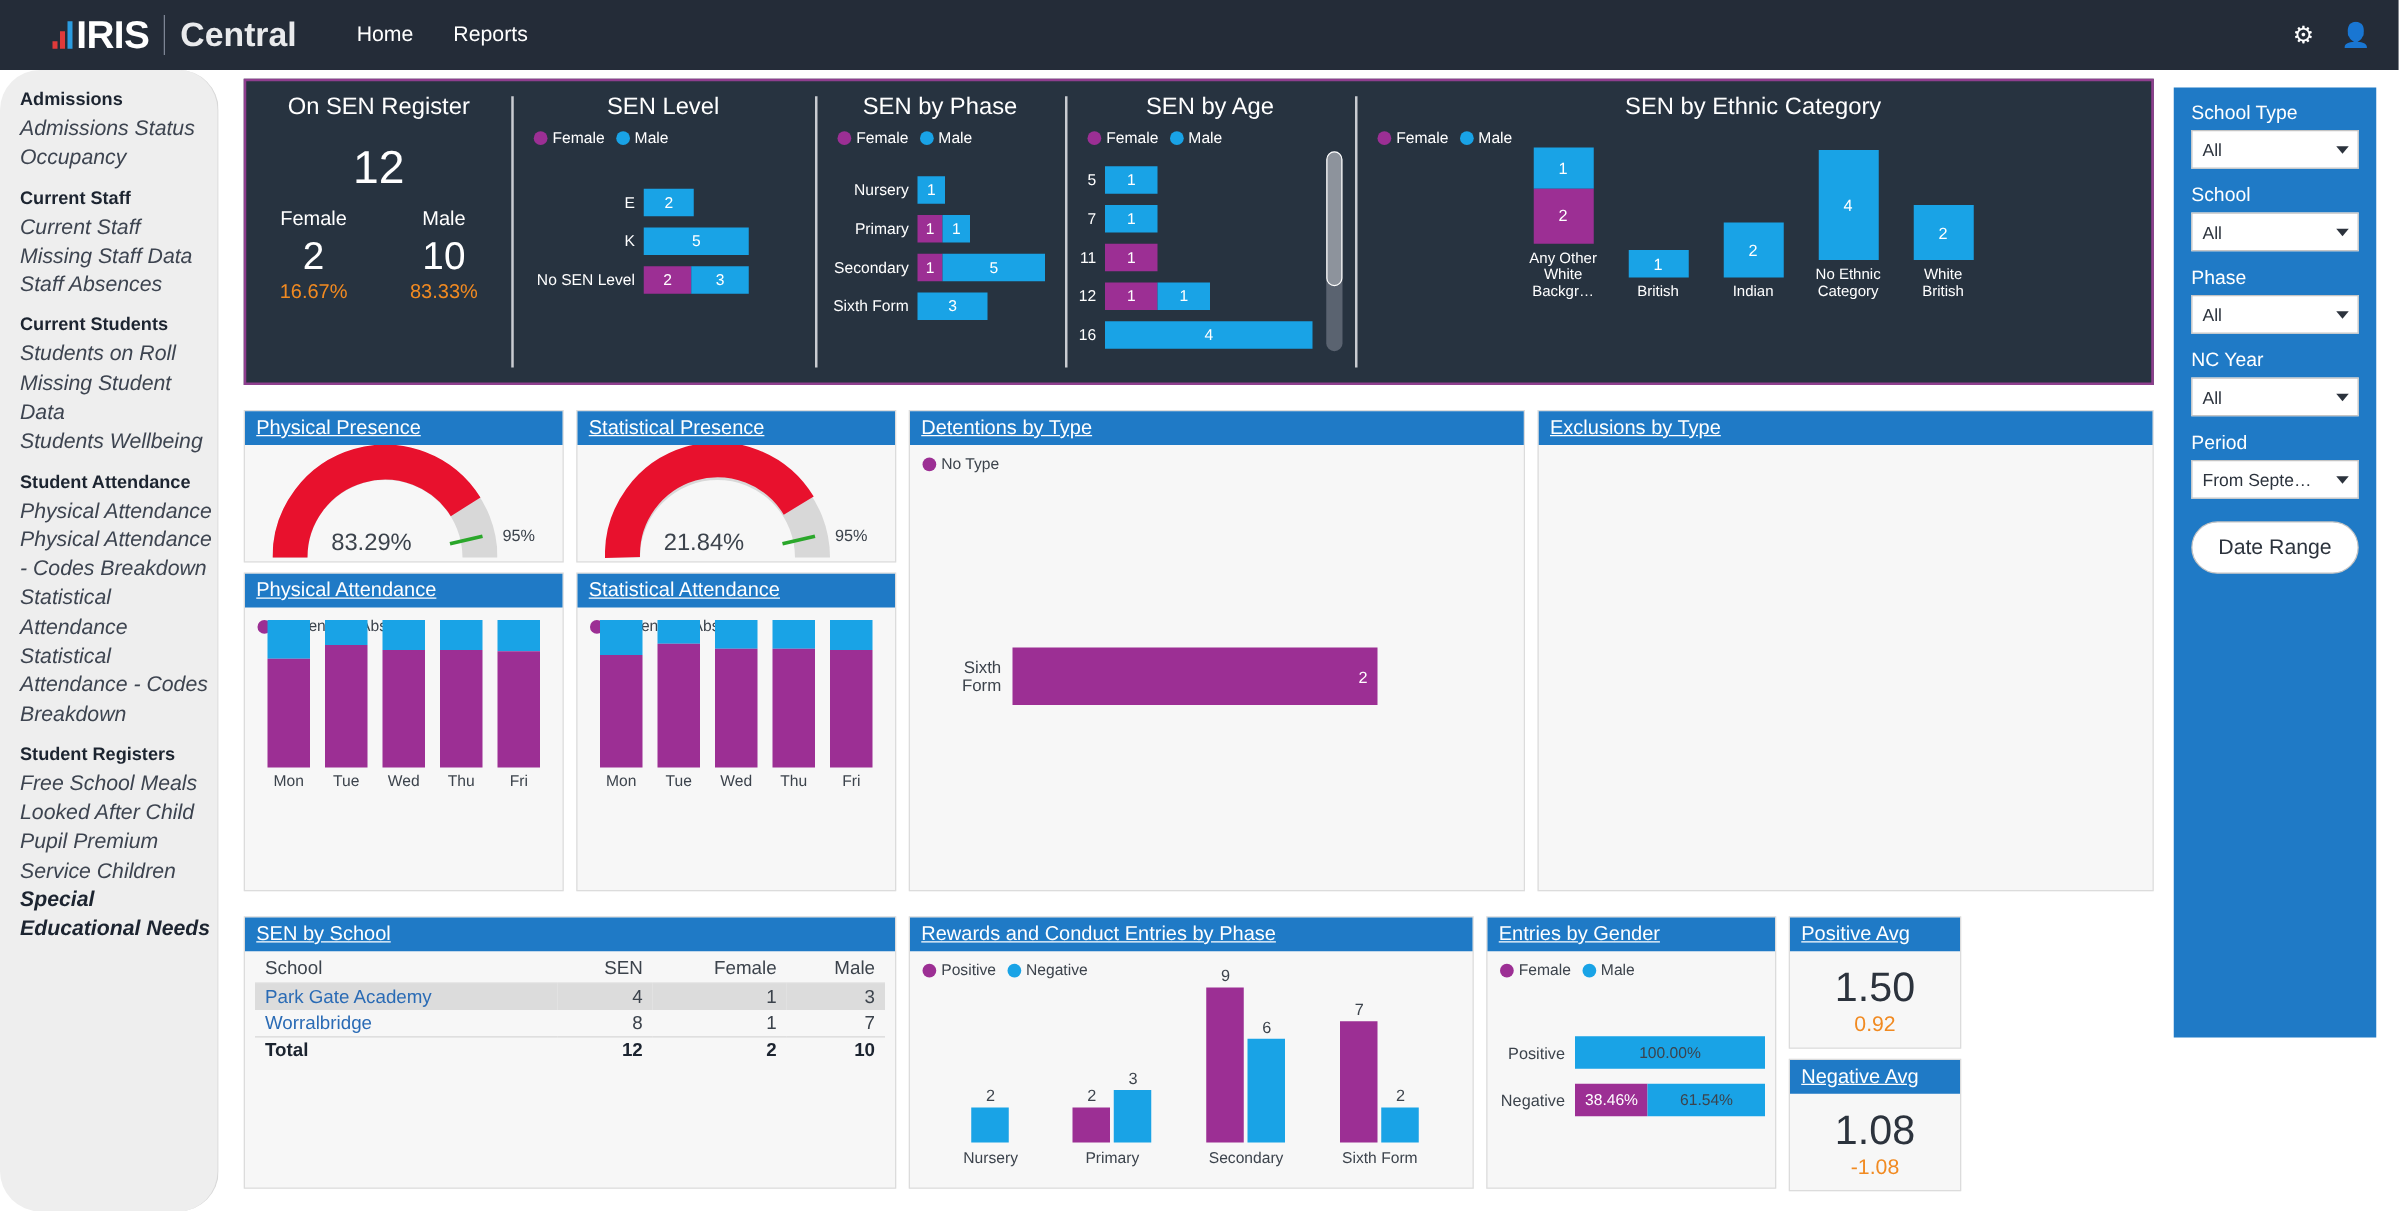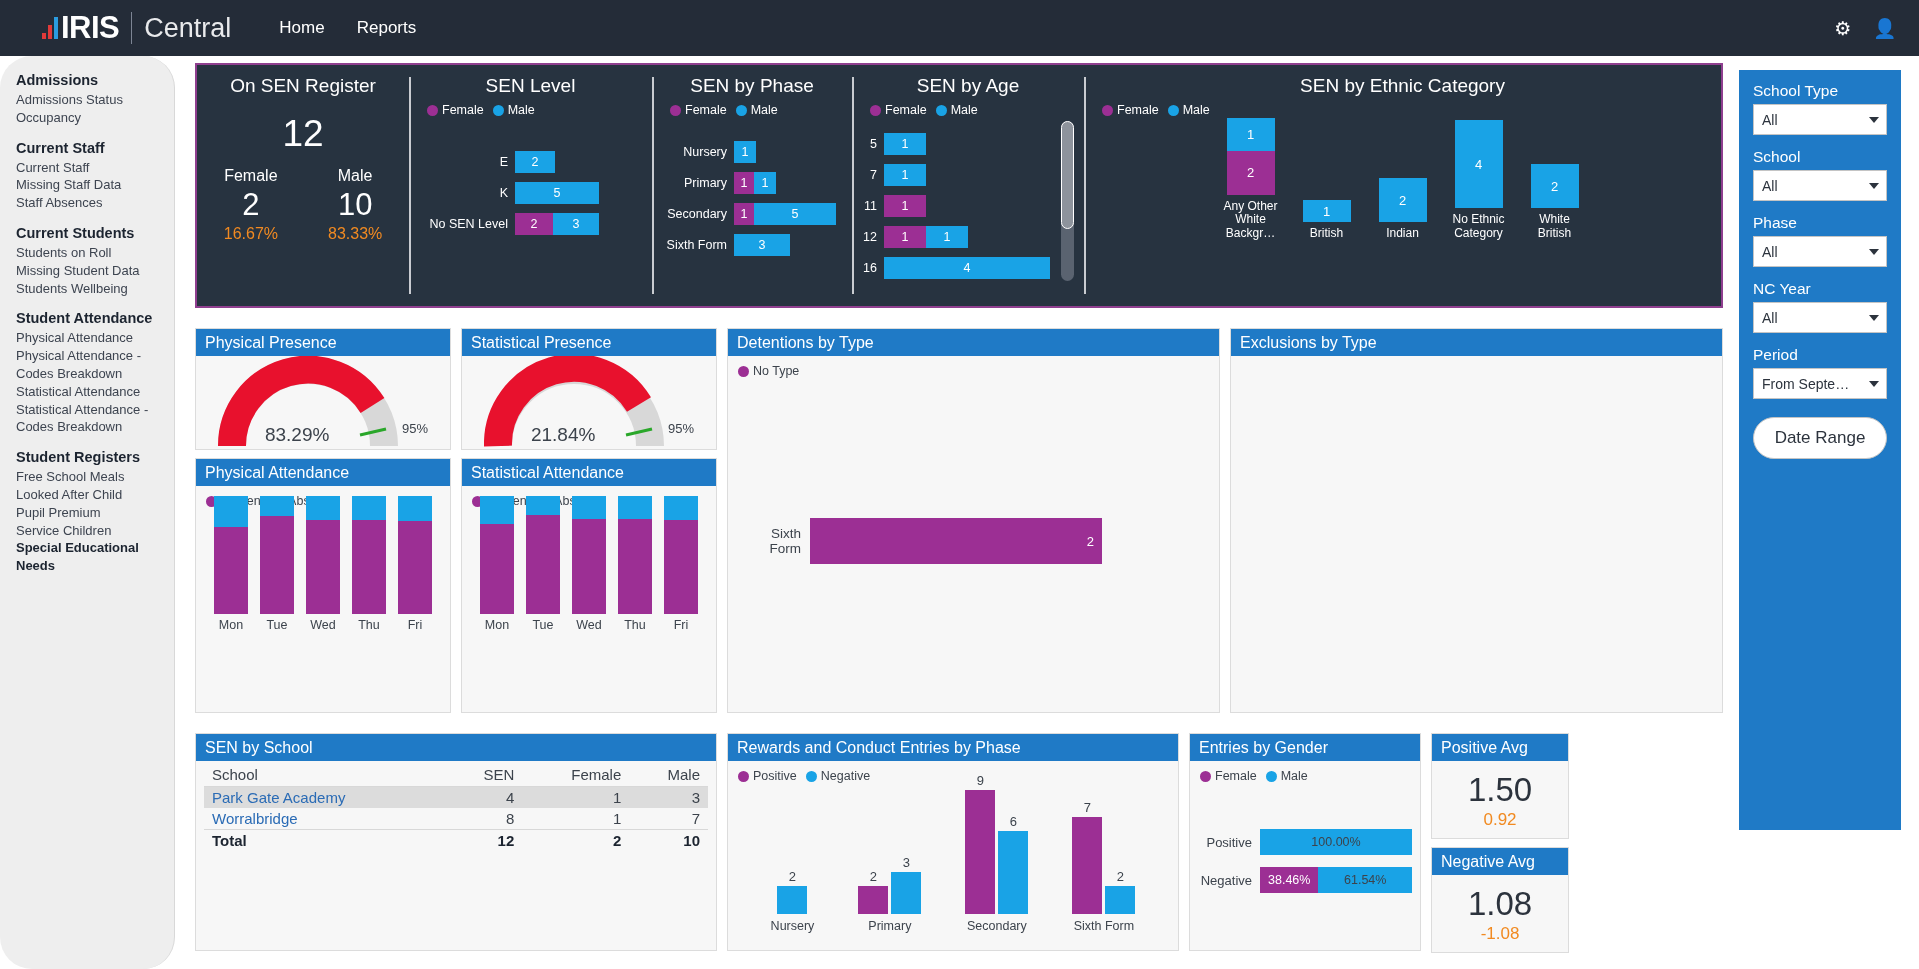--- a/index.html
+++ b/index.html
@@ -15,41 +15,41 @@
     padding: 0 20px; position: relative;
   }
   .logo-wrap { display: flex; align-items: center; padding-left: 22px; }
   .logo-bars { display: flex; align-items: flex-end; height: 22px; gap: 2px; margin-right: 3px; }
   .lb { width: 4px; }
   .lb1 { height: 6px;  background: #e03a3a; }
   .lb2 { height: 14px; background: #e03a3a; }
   .lb3 { height: 22px; background: #2b9ce0; }
   .logo-iris { color: #fff; font-size: 31px; font-weight: bold; letter-spacing: -0.5px; }
   .logo-sep { width: 1px; height: 32px; background: #7d8594; margin: 0 12px; }
-  .logo-central { color: #e9eaec; font-size: 27px; font-weight: 400; }
+  .logo-central { color: #e9eaec; font-size: 27px; font-weight: 700; }
   .nav-links { display: flex; gap: 32px; margin-left: 48px; }
   .nav-link { color: #ffffff; font-size: 17px; cursor: pointer; }
   .topbar-right { position: absolute; right: 22px; display: flex; gap: 22px; align-items: center; }
   .ticon { color: #ffffff; font-size: 19px; cursor: pointer; line-height: 1; }
 
   
   .page { display: flex; height: 913px; }
 
   
   .sidebar {
     width: 175px; background: #eeeeee; padding: 14px 0 0 16px;
     border-right: 1px solid #d8d8d8; flex: 0 0 175px; border-radius: 32px;
   }
   .side-group { margin-bottom: 11px; }
   .side-head {
     font-size: 14.5px; font-weight: bold; color: #1c2430;
     margin-bottom: 1px; line-height: 1.38;
   }
   .side-item {
-    font-size: 13px; color: #3d4450; line-height: 1.37; cursor: pointer;
+    font-size: 17px; color: #3d4450; line-height: 1.37; cursor: pointer; font-style: italic;
   }
   .side-item.bold { font-weight: bold; color: #1c2430; }
 
   
   .main { flex: 1; background: #ffffff; padding: 7px 8px 0 8px; display: flex; }
   .canvas { flex: 1; display: flex; flex-direction: column; gap: 12px; }
 
   
   .kpi-strip {
     background: #273340; border: 2px solid #8f3f8f; display: flex;
@@ -105,21 +105,21 @@
   .scrollthumb {
     width: 13px; height: 108px; background: #8d939c;
     border: 1px solid #ffffff; border-radius: 7px;
   }
 
   
   .grid-row { display: flex; gap: 10px; margin: 0 12px 8px 12px; }
   .panel { background: #f7f7f7; border: 1px solid #dcdcdc; display: flex; flex-direction: column; }
   .panel-head {
     background: #1f7ac6; color: #ffffff; font-size: 16px;
-    padding: 3px 9px; line-height: 1.32;
+    padding: 3px 9px; line-height: 1.32; text-decoration: underline;
   }
   .panel-body { flex: 1; padding: 8px; position: relative; }
 
   
   .gauge-wrap { display: flex; align-items: center; justify-content: center; height: 84px; position: relative; }
   .gauge { position: relative; width: 180px; height: 92px; }
   .gauge svg { display: block; }
   .gauge-val {
     position: absolute; left: 50%; bottom: 2px; transform: translateX(-50%);
     font-size: 19px; color: #3c434c;

